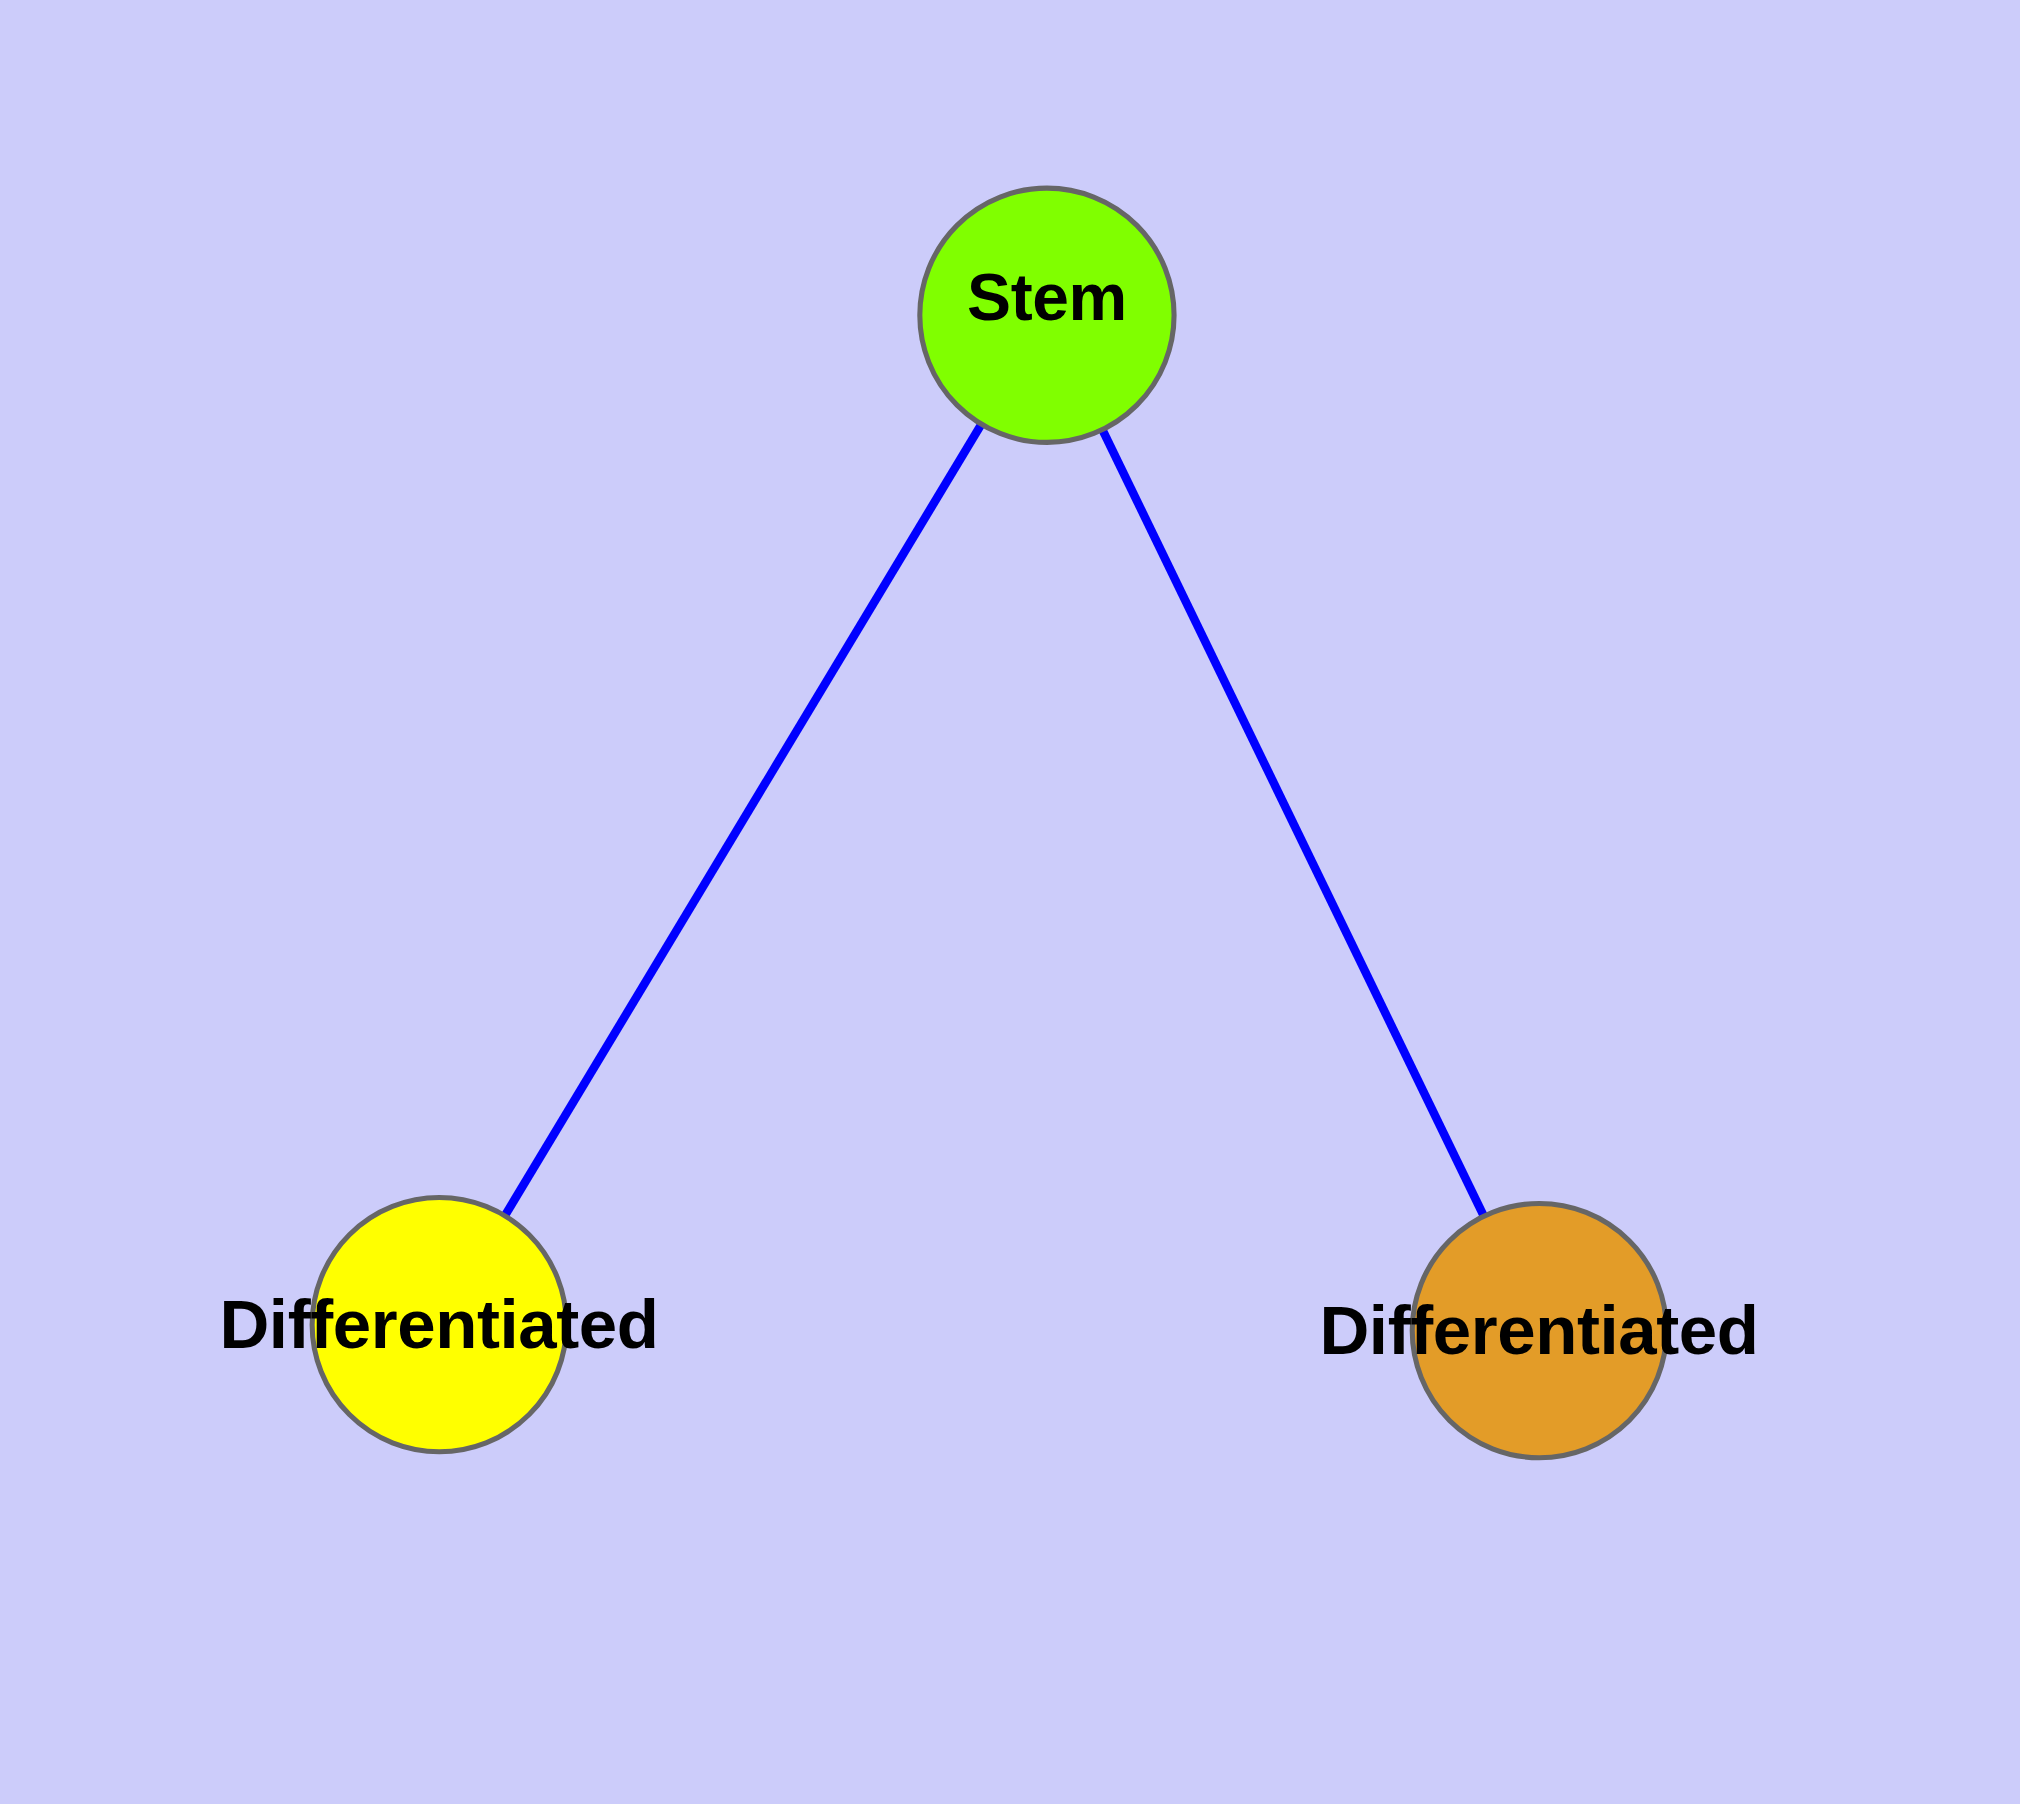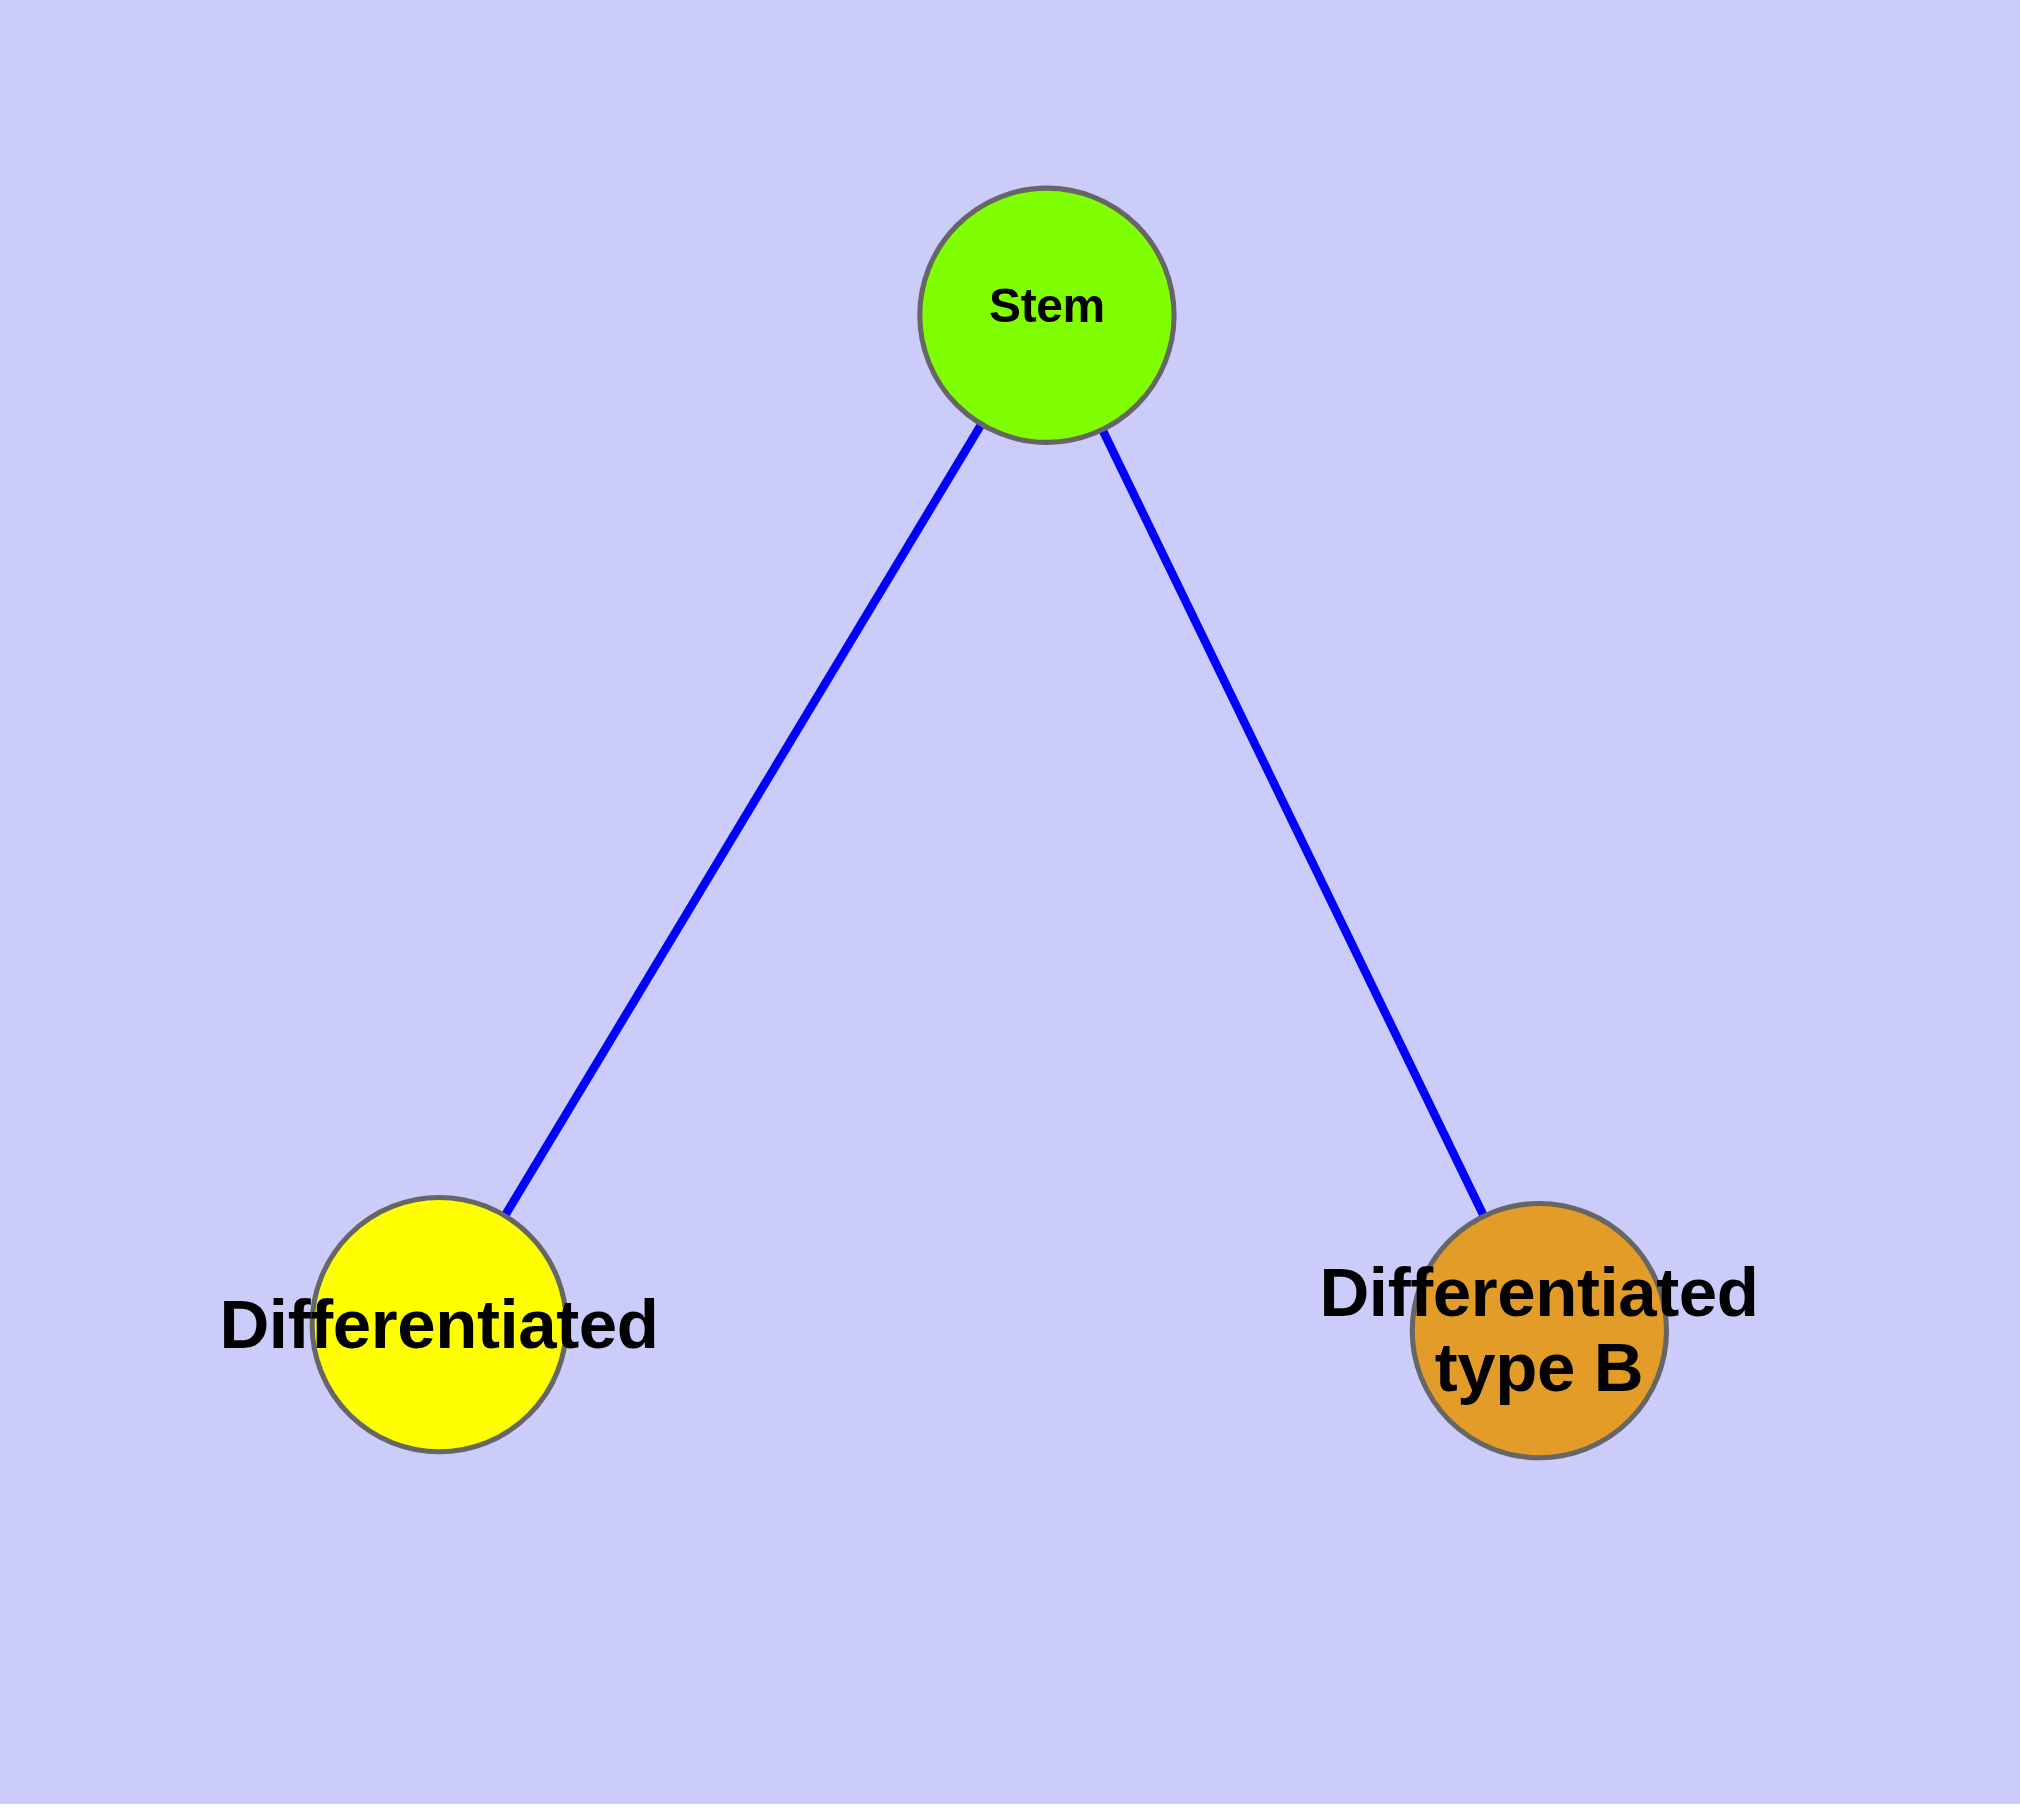--- a/index.html
+++ b/index.html
@@ -56,26 +56,25 @@
         <line x1="1235" y1="372" x2="1816" y2="1570" stroke="#0000ff" stroke-width="10" stroke-linecap="butt"></line>
       </g>
     <g id="node-layer">
         <circle cx="1235" cy="372" r="150" fill="#80ff00" stroke="#666666" stroke-width="6"></circle>
         <circle cx="518" cy="1563" r="150" fill="#ffff00" stroke="#666666" stroke-width="6"></circle>
         <circle cx="1816" cy="1570" r="150" fill="#e39c28" stroke="#666666" stroke-width="6"></circle>
       </g>
   </svg>
 
   <div id="label-layer">
-      <div class="node-label" style="left: 1047px; top: 306px; color: rgb(0, 0, 0); font-size: 48px;">
+      <div class="node-label" style="left: 1047px; top: 298px; color: rgb(0, 0, 0); font-size: 66px;">
         <div>Stem</div>
       </div>
       <div class="node-label" style="left: 439px; top: 1325px; color: rgb(0, 0, 0); font-size: 69px;">
         <div>Differentiated</div>
       </div>
       <div class="node-label" style="left: 1539px; top: 1331px; color: rgb(0, 0, 0); font-size: 69px;">
         <div>Differentiated</div>
-        <div>type B</div>
       </div>
     </div>
 
 </div>
 
 
 </body></html>

